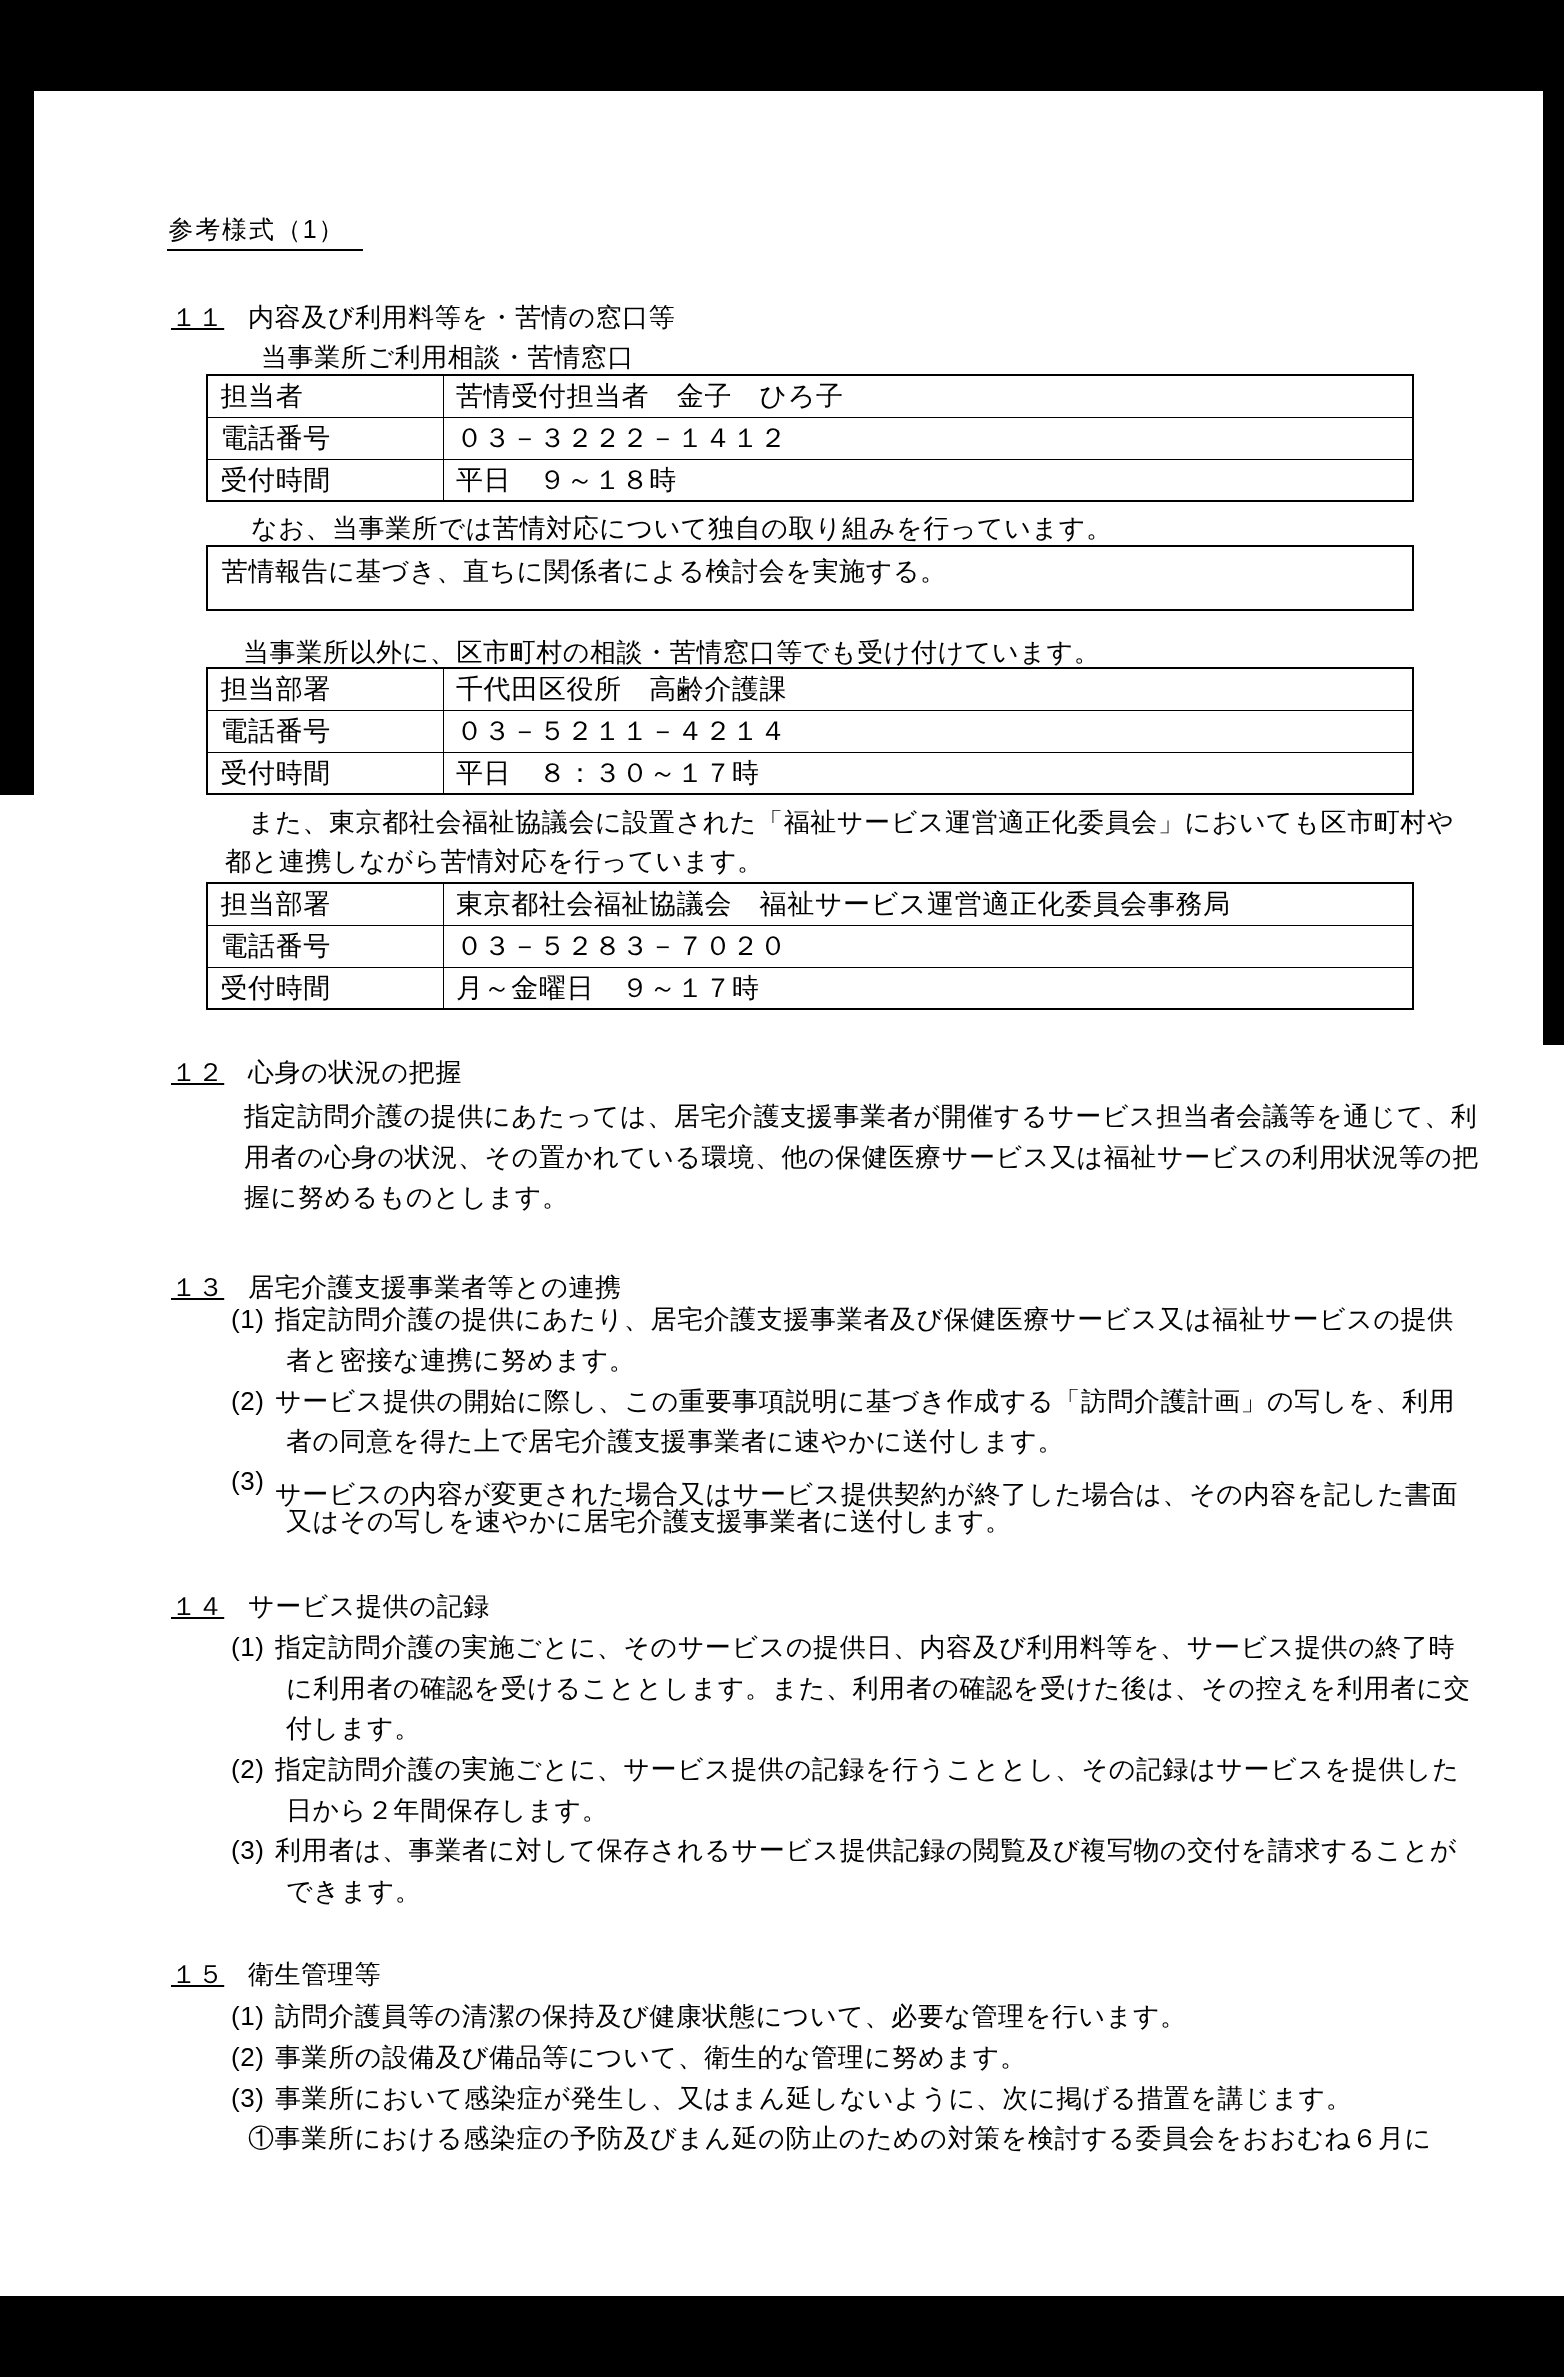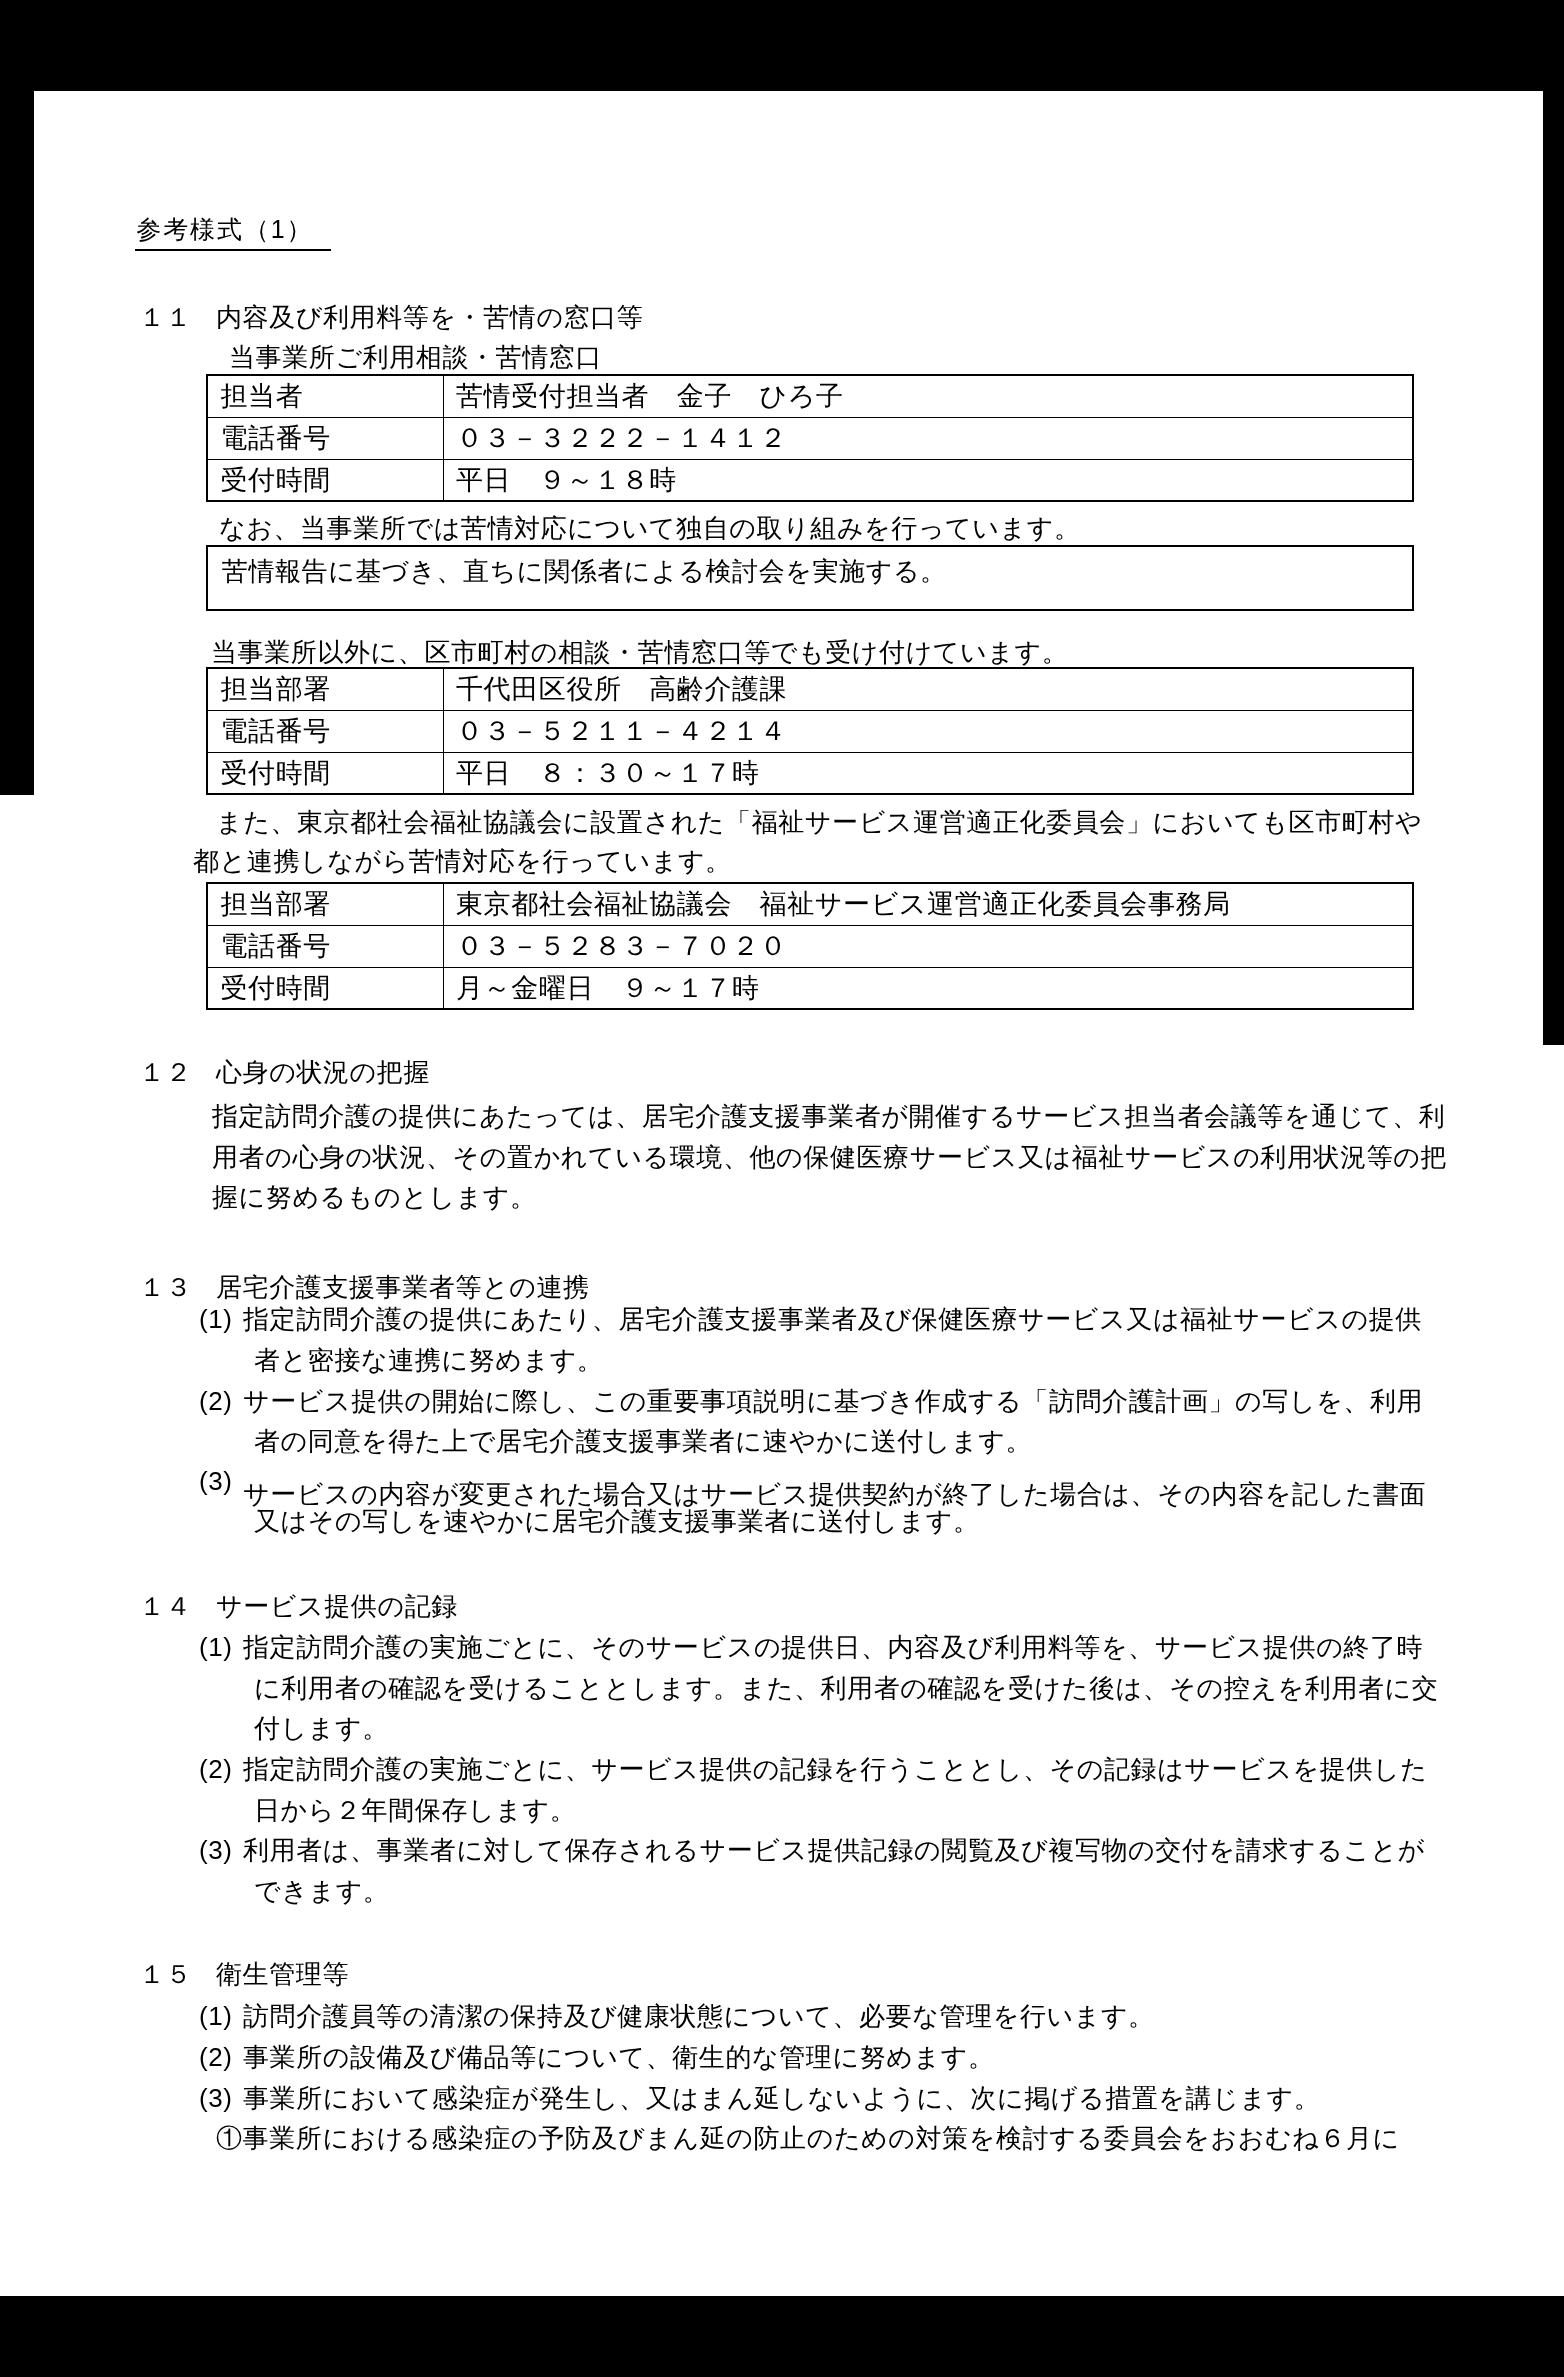--- a/index.html
+++ b/index.html
@@ -18,30 +18,31 @@
   .band.left   { left:0;      top:91px;  width:34px;   height:704px; }
   .band.right  { left:1543px; top:91px;  width:21px;   height:954px; }
 
   
   .tline {
     position:absolute;
     font-size:26px;
     line-height:33px;
     letter-spacing:0.6px;
     white-space:nowrap;
+    margin-left:32px;
   }
 
   .form-label {
     font-size:25px;
     letter-spacing:1.9px;
     border-bottom:2.5px solid #000;
     padding:0 17.5px 6.3px 1.3px;
   }
 
-  .sec-head .num { display:inline-block; width:77px; }
+  .sec-head .num { display:inline-block; width:77px;text-decoration:underline; }
 
   table.info {
     position:absolute;
     left:206px;
     width:1208px;
     border-collapse:collapse;
     border:2.5px solid #000;
     background:#fff;
   }
   table.info td {

